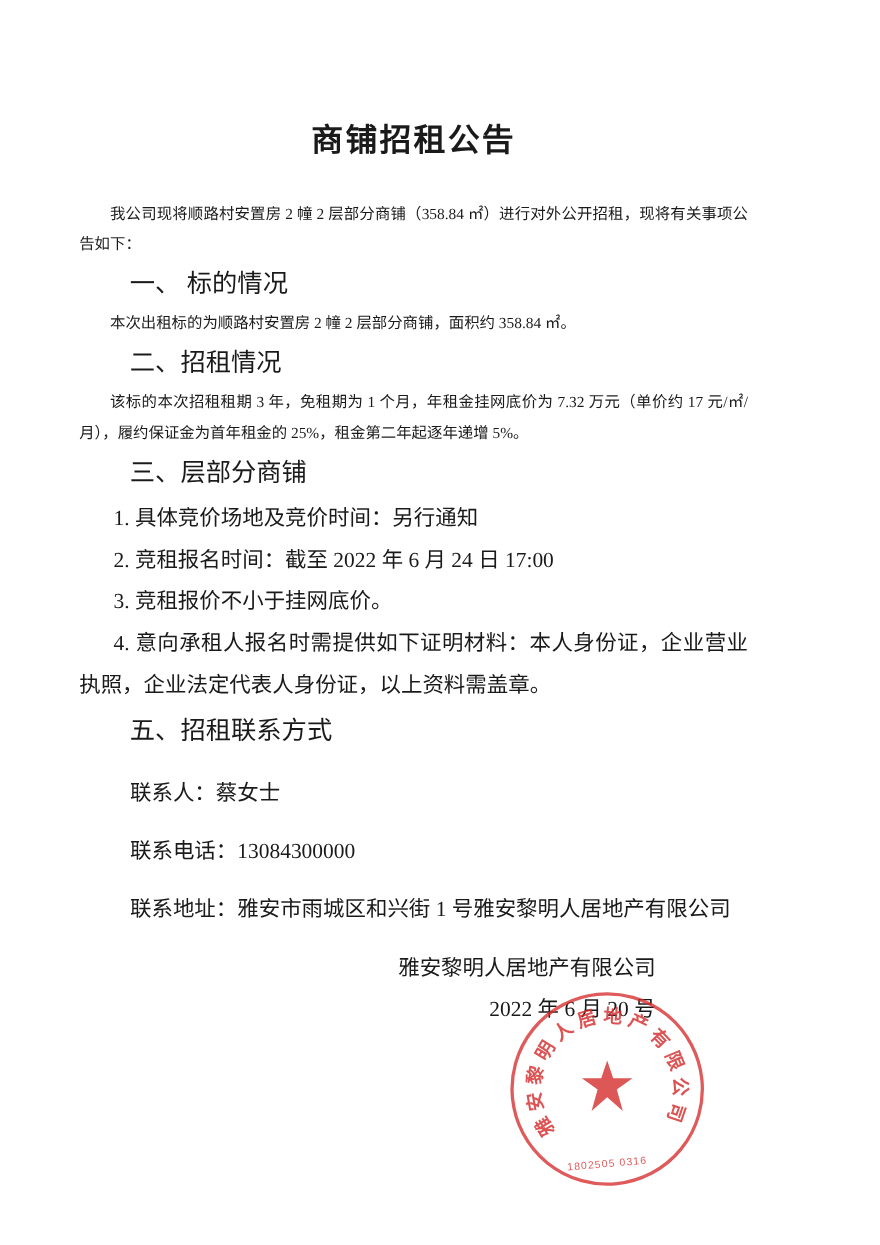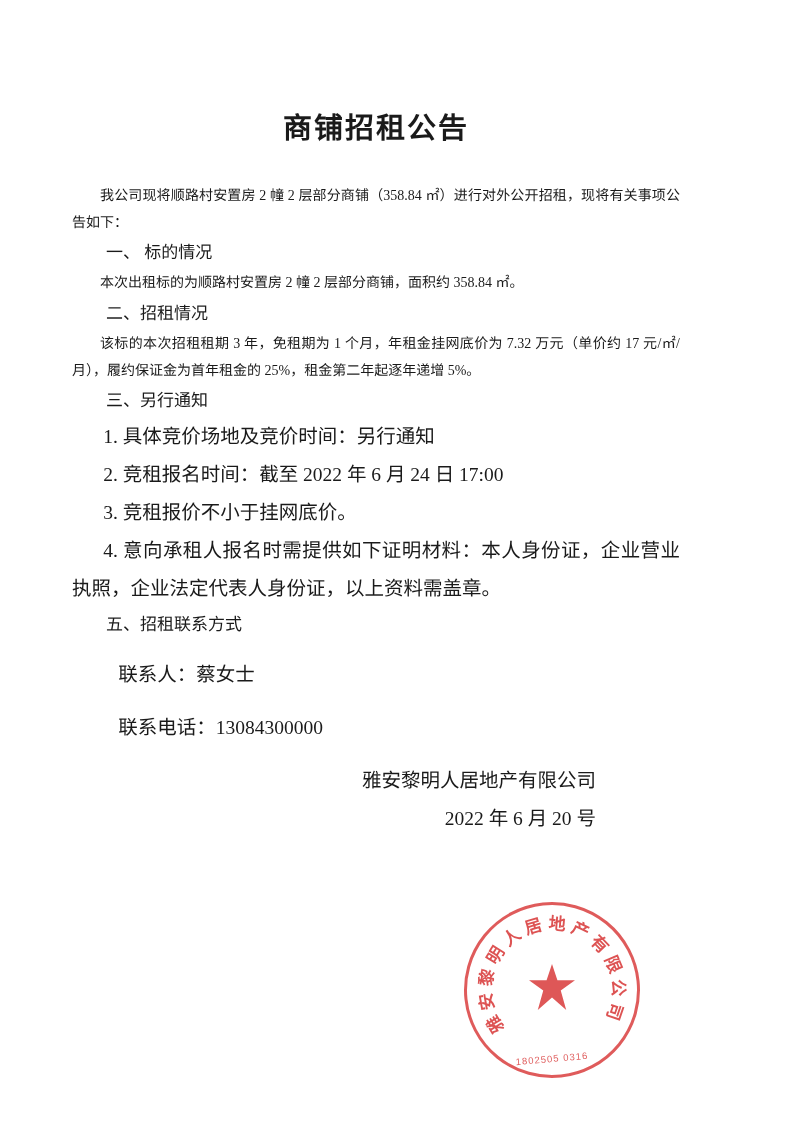--- a/index.html
+++ b/index.html
@@ -31,21 +31,21 @@
     line-height: 1.3;
   }
   .para {
     font-size: 14px;
     line-height: 1.95;
     text-align: justify;
     margin: 0;
     text-indent: 2em;
   }
   .section-head {
-    font-size: 17px;
+    font-size: 23px;
     line-height: 1.95;
     margin: 0;
     text-indent: 2em;
   }
   .list {
     list-style: none;
     margin: 0;
     padding: 0;
   }
   .list-item {
@@ -138,32 +138,33 @@
   <h1 class="doc-title">商铺招租公告</h1>
 
   <p class="para">我公司现将顺路村安置房 2 幢 2 层部分商铺（358.84 ㎡）进行对外公开招租，现将有关事项公告如下：</p>
 
   <p class="section-head">一、 标的情况</p>
   <p class="para">本次出租标的为顺路村安置房 2 幢 2 层部分商铺，面积约 358.84 ㎡。</p>
 
   <p class="section-head">二、招租情况</p>
   <p class="para">该标的本次招租租期 3 年，免租期为 1 个月，年租金挂网底价为 7.32 万元（单价约 17 元/㎡/月），履约保证金为首年租金的 25%，租金第二年起逐年递增 5%。</p>
 
-  <p class="section-head">三、另行通知</p>
+  <p class="section-head">三、层部分商铺</p>
   <div class="list">
     <p class="list-item">1. 具体竞价场地及竞价时间：另行通知</p>
     <p class="list-item">2. 竞租报名时间：截至 2022 年 6 月 24 日 17:00</p>
     <p class="list-item">3. 竞租报价不小于挂网底价。</p>
     <p class="list-item">4. 意向承租人报名时需提供如下证明材料：本人身份证，企业营业执照，企业法定代表人身份证，以上资料需盖章。</p>
   </div>
 
   <p class="section-head">五、招租联系方式</p>
   <div class="list">
     <p class="contact-line">联系人：蔡女士</p>
     <p class="contact-line">联系电话：13084300000</p>
+    <p class="contact-line">联系地址：雅安市雨城区和兴街 1 号雅安黎明人居地产有限公司</p>
   </div>
 
   <div class="sign-block">
     <p class="sign-line">雅安黎明人居地产有限公司</p>
     <p class="sign-line">2022 年 6 月 20 号</p>
   </div>
 
   <div class="seal">
     <div class="seal-ring"></div>
     <div class="seal-top-text">

